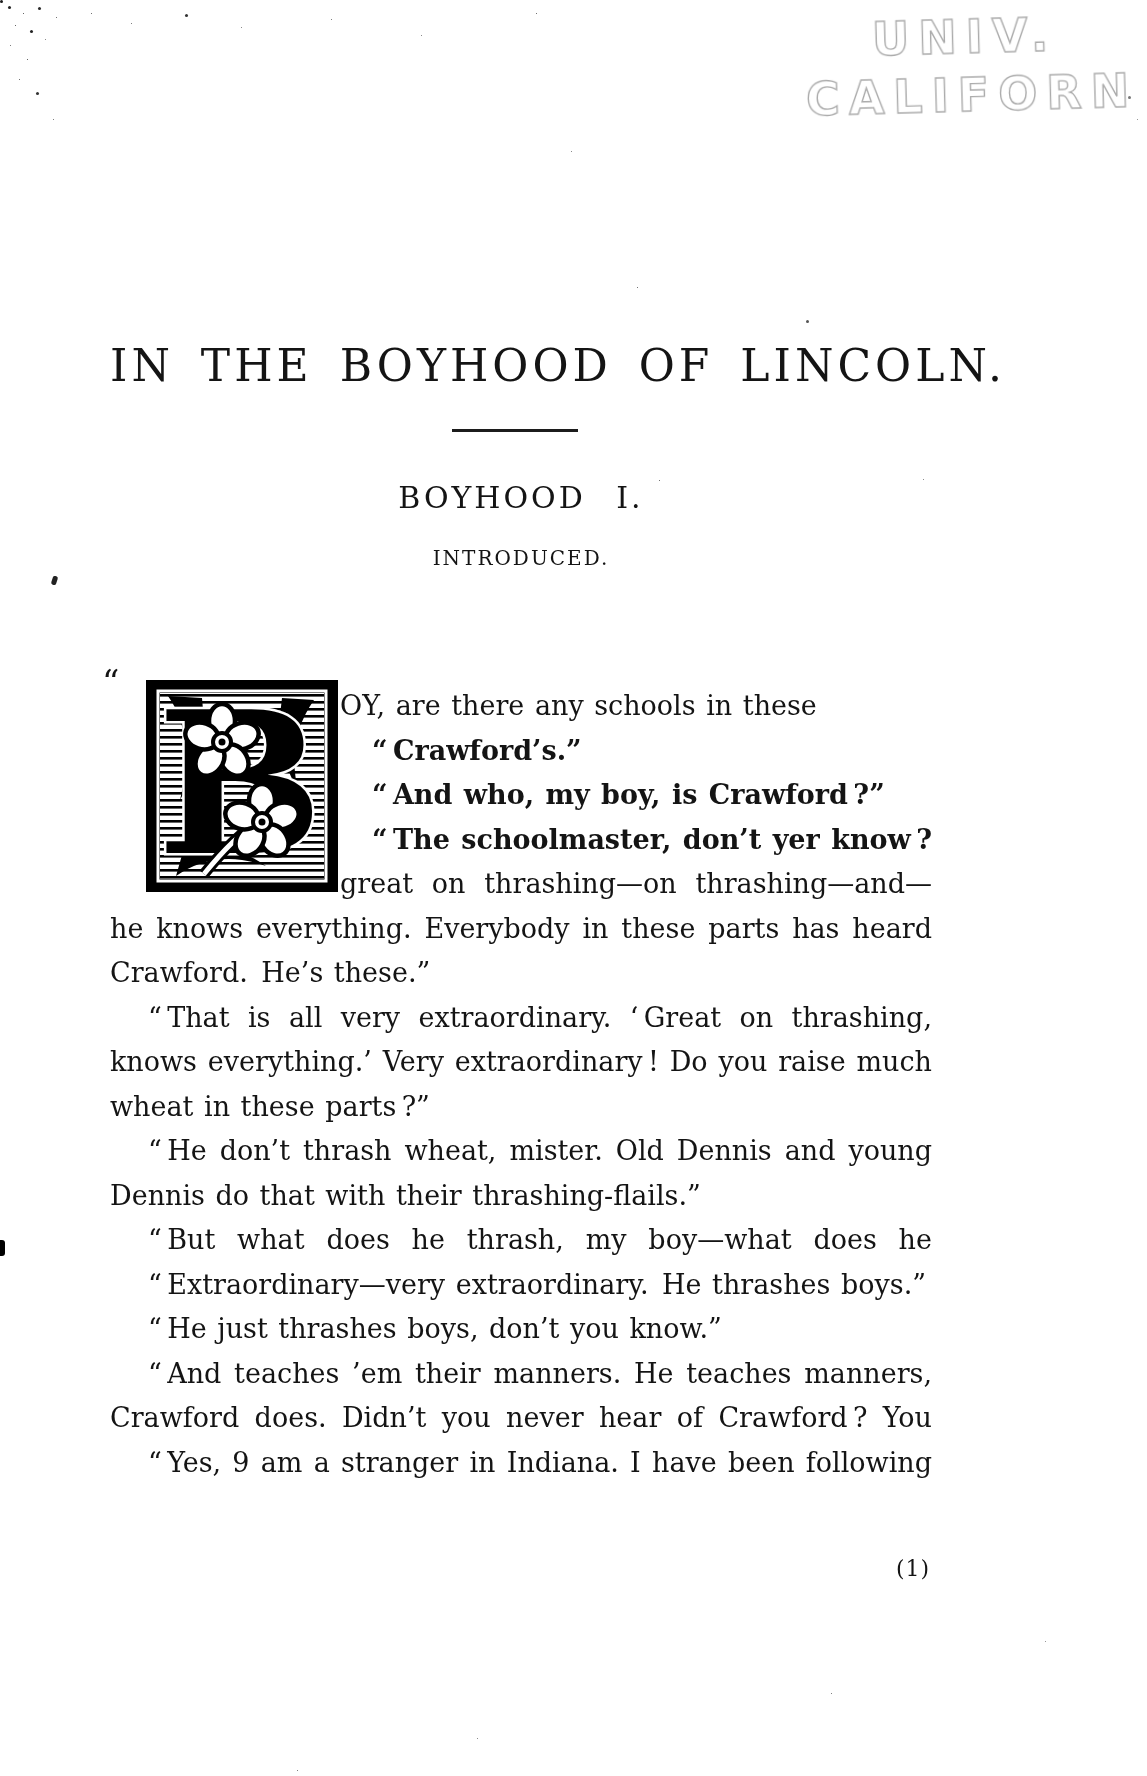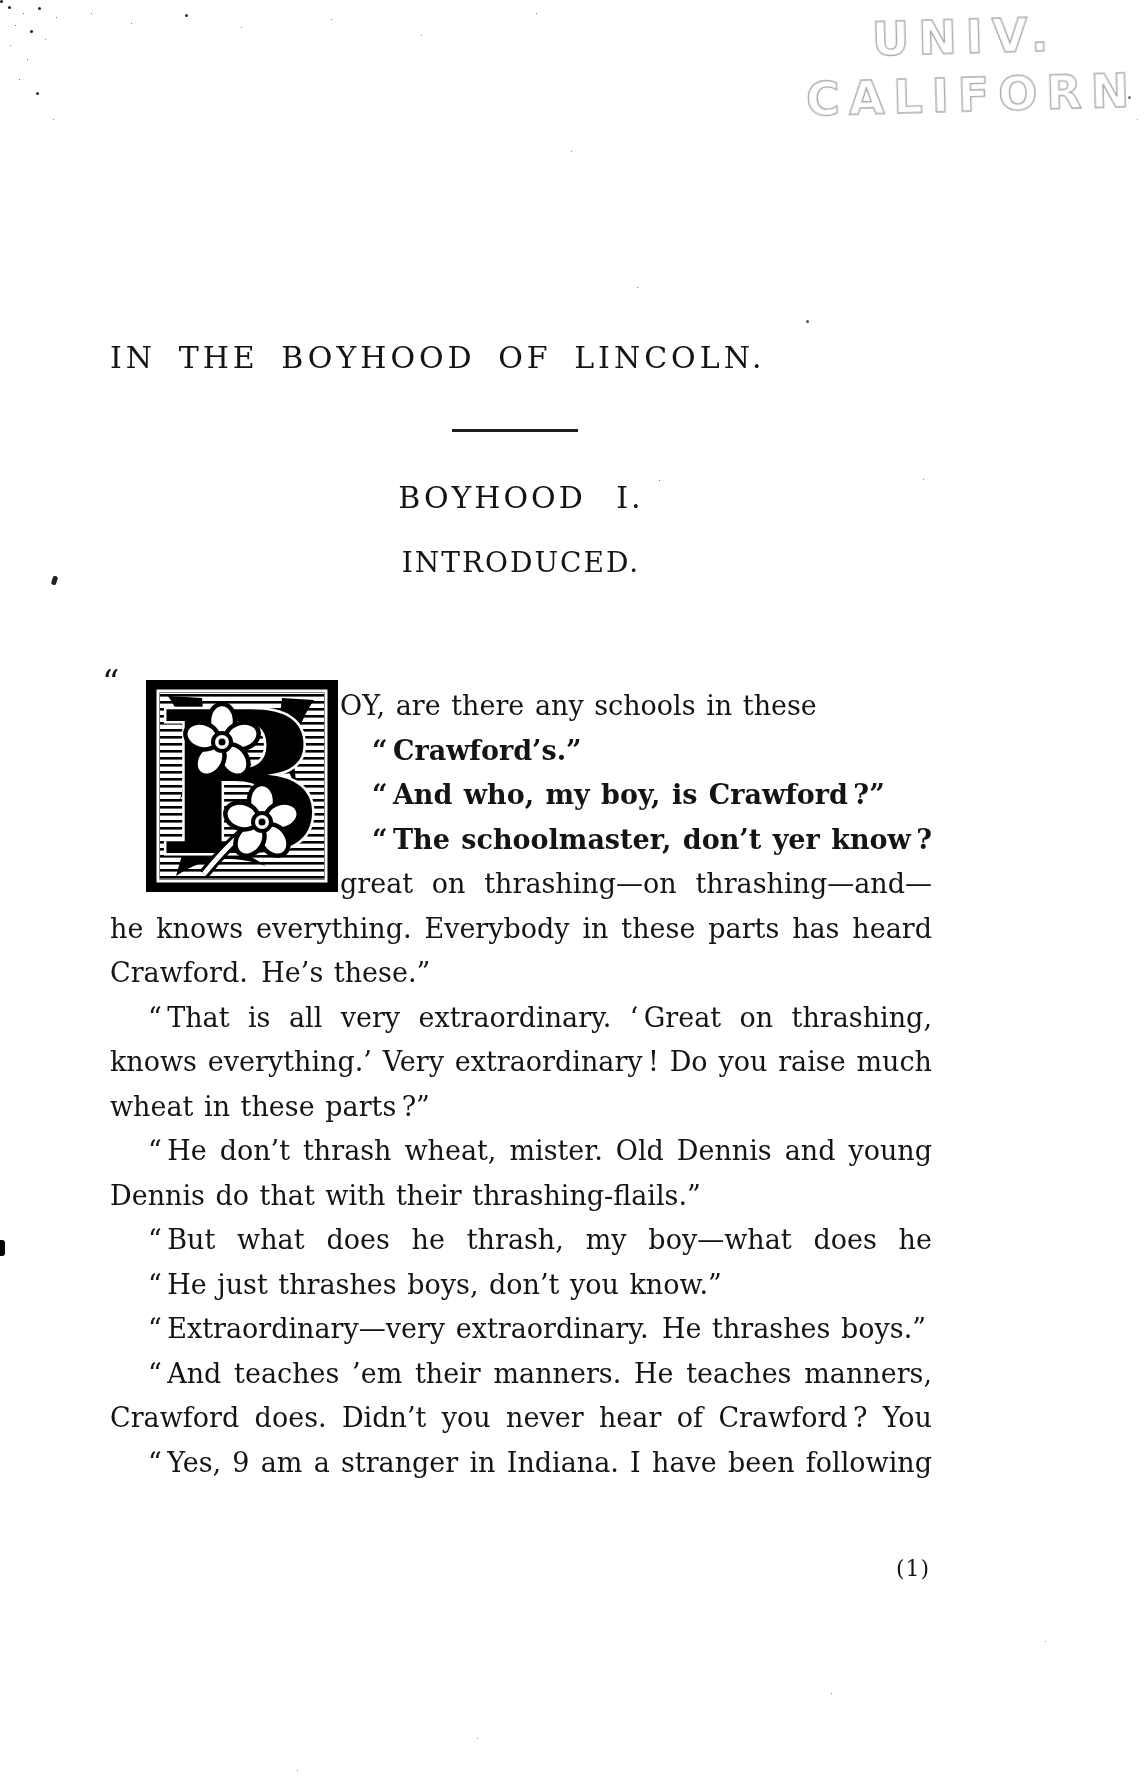--- a/index.html
+++ b/index.html
@@ -17,30 +17,30 @@
     -webkit-text-stroke:1.4px rgba(45,45,45,.40);
     letter-spacing:9px;white-space:nowrap;
     transform:rotate(-1.6deg);filter:blur(.35px);
   }
   .stamp-1{left:872px;top:10px;font-size:46px;}
   .stamp-2{left:806px;top:68px;font-size:46px;}
 
   
   .title{
     position:absolute;left:110px;top:340px;width:822px;text-align:left;
-    font-size:30px;letter-spacing:4px;word-spacing:9px;white-space:nowrap;
+    font-size:44px;letter-spacing:4px;word-spacing:9px;white-space:nowrap;
   }
   .rule{position:absolute;left:452px;top:429px;width:126px;height:3px;background:#1c1c1c;}
   .chapter{
     position:absolute;left:110px;top:480px;width:822px;text-align:center;
     font-size:30px;letter-spacing:3px;word-spacing:18px;
   }
   .section{
     position:absolute;left:110px;top:546px;width:822px;text-align:center;
-    font-size:28px;letter-spacing:2px;
+    font-size:20px;letter-spacing:2px;
   }
 
   
   .open-quote{position:absolute;left:102px;top:662px;font-size:34px;}
   .dropcap{position:absolute;left:146px;top:680px;width:192px;height:212px;}
 
   
   .body-col{
     position:absolute;left:110px;top:684px;width:822px;
     font-size:27px;line-height:44.5px;word-spacing:2px;
@@ -140,22 +140,22 @@
       <div class="line capind just">“ The schoolmaster, don’t yer know ? He’s</div>
       <div class="line cap just">great on thrashing—on thrashing—and—and</div>
       <div class="line just">he knows everything. Everybody in these parts has heard of</div>
       <div class="line">Crawford. He’s these.”</div>
       <div class="line ind just">“ That is all very extraordinary. ‘ Great on thrashing, and</div>
       <div class="line just">knows everything.’ Very extraordinary ! Do you raise much</div>
       <div class="line">wheat in these parts ?”</div>
       <div class="line ind just">“ He don’t thrash wheat, mister. Old Dennis and young</div>
       <div class="line">Dennis do that with their thrashing-flails.”</div>
       <div class="line ind just">“ But what does he thrash, my boy—what does he thrash ?”</div>
+      <div class="line ind">“ Extraordinary—very extraordinary. He thrashes boys.”</div>
       <div class="line ind">“ He just thrashes boys, don’t you know.”</div>
-      <div class="line ind">“ Extraordinary—very extraordinary. He thrashes boys.”</div>
       <div class="line ind just">“ And teaches ’em their manners. He teaches manners,</div>
       <div class="line just">Crawford does. Didn’t you never hear of Crawford ? You</div>
       <div class="line ind just">“ Yes, 9 am a stranger in Indiana. I have been following</div>
     </div>
 
   <div class="pagenum">(1)</div>
 
 </div>
 
 </body></html>

